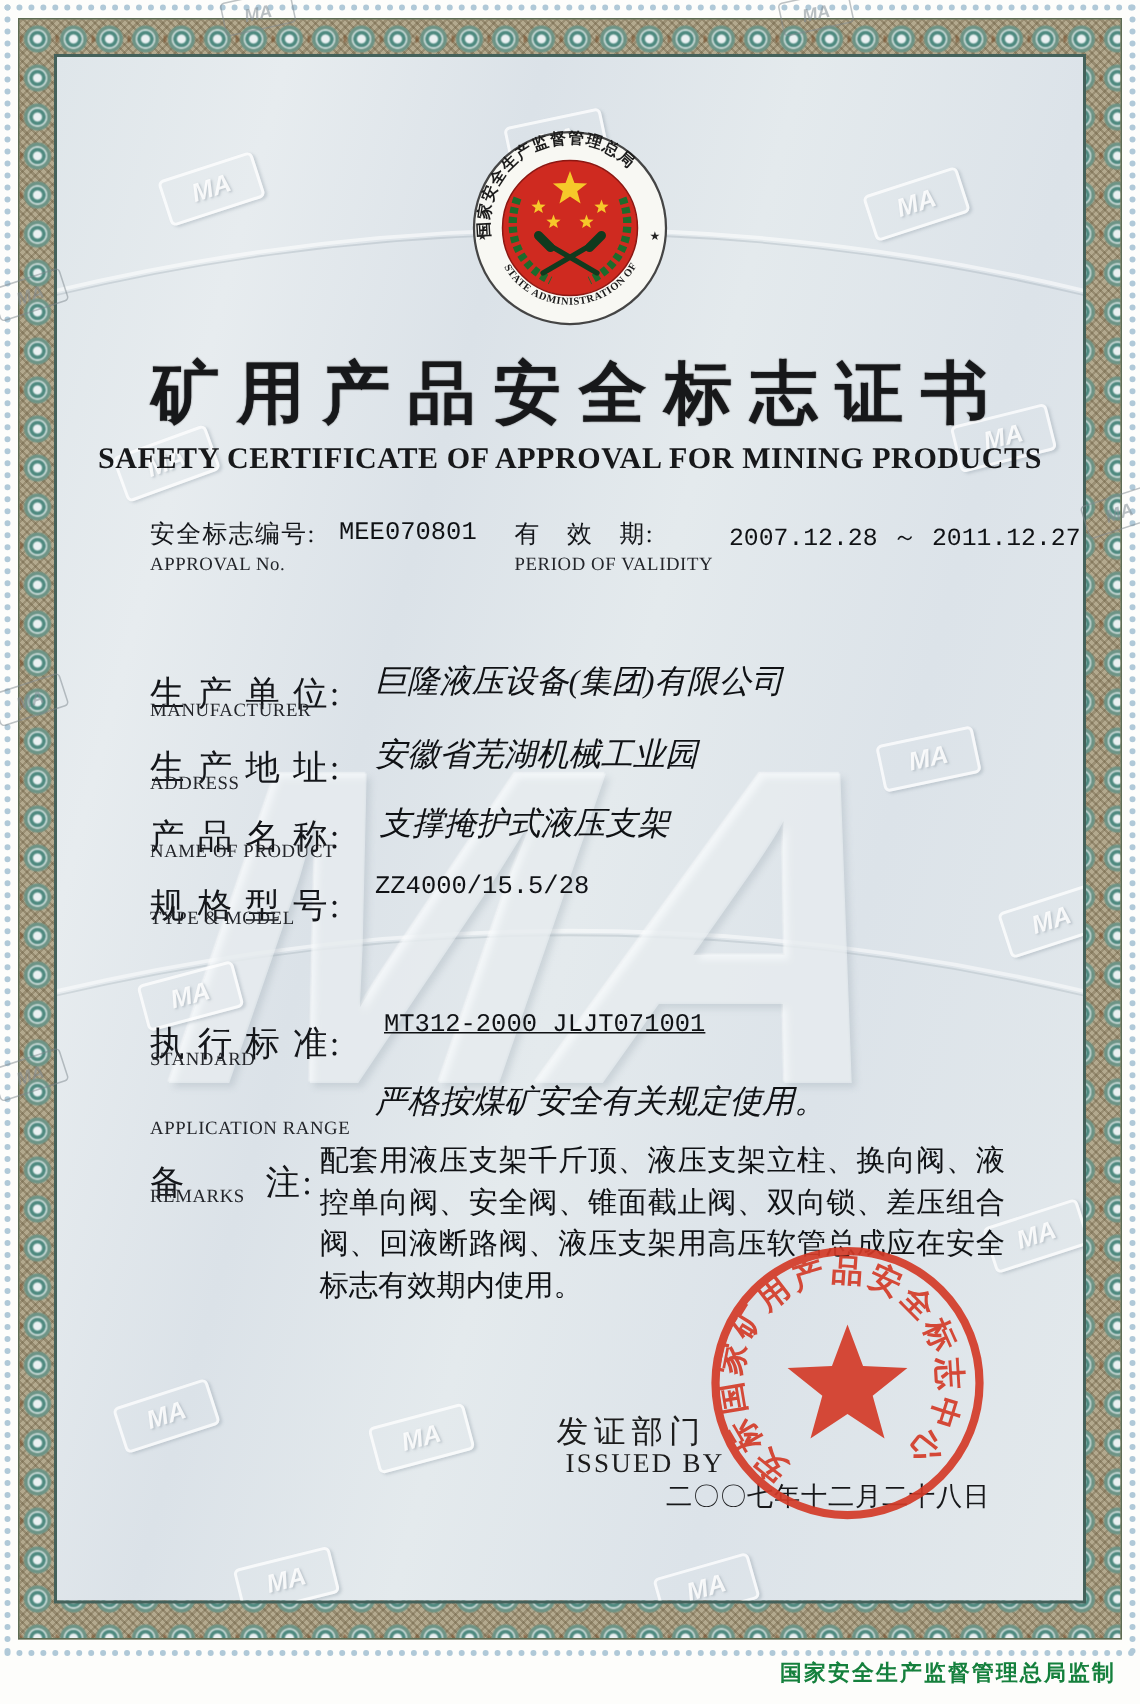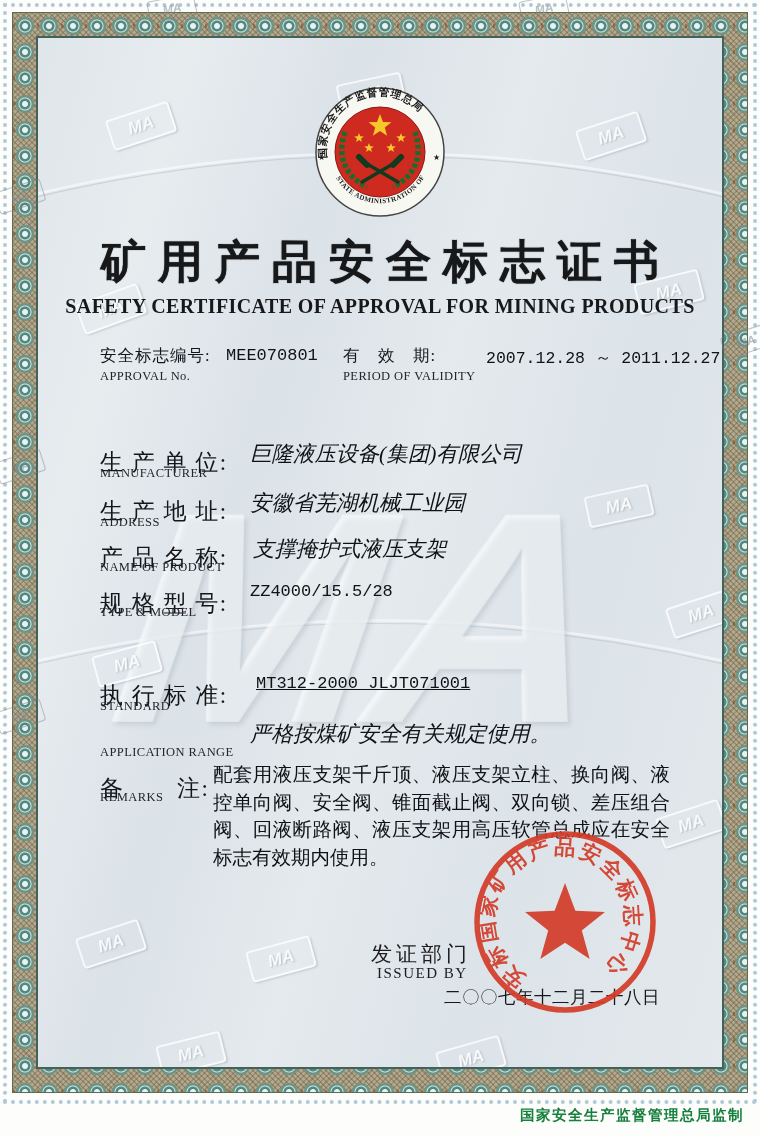--- a/index.html
+++ b/index.html
@@ -80,21 +80,21 @@
   .lbl-sm{font-size:16.5px; letter-spacing:1px; color:#14161a;}
   .sub{font-size:12.5px; letter-spacing:.4px; color:#23252a;}
   .val{font-size:21.5px; color:#101215;font-style:italic;}
   .mono{font-family:"Liberation Mono","DejaVu Sans Mono",monospace; font-size:17px; color:#101215;}
   .remarks-text{
     position:absolute; left:175px; top:723px; width:457px; z-index:2;
     font-size:19.5px; line-height:27.5px; color:#101215;
     text-align:justify; white-space:normal;
   }
   .issuer-label{font-size:21px; letter-spacing:4px;}
-  .issued-by{font-size:15px; letter-spacing:1.5px;}
+  .issued-by{font-size:18px; letter-spacing:1.5px;}
   .issue-date{font-size:17.5px; letter-spacing:.5px; color:#17181a;}
   .stamp{position:absolute; left:427px; top:787px; width:200px; height:200px; z-index:4; opacity:.92;}
   
   .footer{
     position:absolute; right:16px; top:1106px; z-index:2;
     font-size:14.5px; font-weight:bold; letter-spacing:1.5px; color:#15803d;
   }
   
   .em-cjk{font-size:10.5px; font-weight:bold; letter-spacing:1px; fill:#1b1b1b;}
   .em-en{font-size:7px; font-weight:bold; letter-spacing:.4px; fill:#1b1b1b;}

